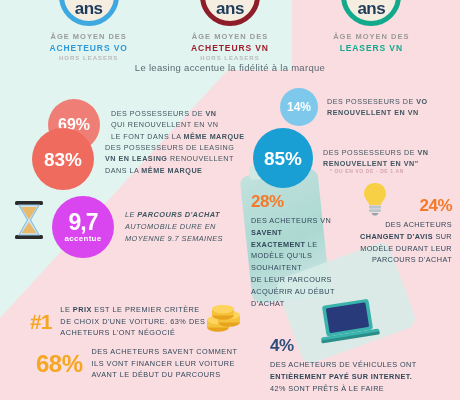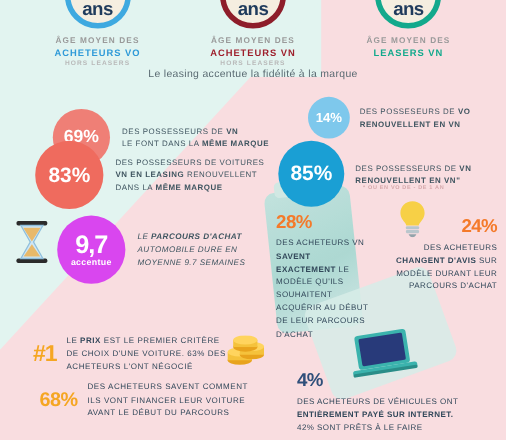--- a/index.html
+++ b/index.html
@@ -128,21 +128,21 @@
   #bulb{position:absolute;right:72px;top:182px;z-index:7;}
 
   
   #n1{position:absolute;left:30px;top:304px;z-index:6;display:flex;align-items:center;}
   #n1 .hash{font-size:21px;font-weight:bold;color:#f5a623;letter-spacing:-1px;}
   #n1 .txt{margin-left:9px;font-size:7.3px;line-height:1.6;letter-spacing:0.5px;color:#32485a;}
   #coins{position:absolute;left:205px;top:305px;z-index:7;}
 
   
   #s68{position:absolute;left:36px;top:346px;z-index:6;display:flex;align-items:center;}
-  #s68 .pct{font-size:18px;font-weight:bold;color:#f5a623;letter-spacing:-0.5px;}
+  #s68 .pct{font-size:24px;font-weight:bold;color:#f5a623;letter-spacing:-0.5px;}
   #s68 .txt{margin-left:9px;font-size:7.3px;line-height:1.6;letter-spacing:0.5px;color:#32485a;}
 
   
   #s4{position:absolute;left:270px;top:336px;z-index:6;}
   #s4 .pct{font-size:17px;font-weight:bold;color:#2f4f7a;letter-spacing:-0.5px;}
   #s4 .txt{font-size:7.3px;line-height:1.62;letter-spacing:0.4px;color:#32485a;margin-top:3px;}
 
   
   #can{
     position:absolute;left:246px;top:172px;width:78px;height:128px;z-index:2;
@@ -201,36 +201,37 @@
   </div>
 
 </div>
 
 <div id="headline">Le leasing accentue la fidélité à la marque</div>
 
 <div class="stat" id="s69">
   <div class="bub">69%</div>
   <div class="txt">
     <div><span>DES POSSESSEURS DE </span><b>VN</b></div>
+    <div>QUI RENOUVELLENT EN VN</div>
     <div><span>LE FONT DANS LA </span><b>MÊME MARQUE</b></div>
   </div>
 </div>
 
 <div class="stat" id="s14">
   <div class="bub">14%</div>
   <div class="txt">
     <div><span>DES POSSESEURS DE </span><b>VO</b></div>
     <div><b>RENOUVELLENT EN VN</b></div>
   </div>
 </div>
 
 <div class="stat" id="s83">
   <div class="bub">83%</div>
   <div class="txt">
-    <div>DES POSSESSEURS DE VOITURES</div>
+    <div>DES POSSESSEURS DE LEASING</div>
     <div><b>VN EN LEASING</b><span> RENOUVELLENT</span></div>
     <div><span>DANS LA </span><b>MÊME MARQUE</b></div>
   </div>
 </div>
 
 <div class="stat" id="s85">
   <div class="bub">85%</div>
   <div class="txt">
     <div><span>DES POSSESSEURS DE </span><b>VN</b></div>
     <div><b>RENOUVELLENT EN VN"</b></div>
@@ -262,22 +263,22 @@
 </div>
 
 <div id="s28">
   <div class="pct">28%</div>
   <div class="txt">
     <div>DES ACHETEURS VN</div>
     <div><b>SAVENT</b></div>
     <div><b>EXACTEMENT</b><span> LE</span></div>
     <div>MODÈLE QU'ILS</div>
     <div>SOUHAITENT</div>
+    <div>DE LEUR PARCOURS</div>
     <div>ACQUÉRIR AU DÉBUT</div>
-    <div>DE LEUR PARCOURS</div>
     <div>D'ACHAT</div>
   </div>
 </div>
 
 <span id="bulb">
   <svg width="26" height="34" viewBox="0 0 26 34">
     <path d="M13 1 C6.5 1 2 5.8 2 11.6 c0 4.1 2.3 6.4 3.8 8.4 c1 1.3 1.4 2.1 1.5 3.1 h11.4 c.1-1 .5-1.8 1.5-3.1 C21.7 18 24 15.7 24 11.6 C24 5.8 19.5 1 13 1 Z" fill="#f7d046"></path>
     <rect x="7" y="23.6" width="12" height="2.8" rx="1" fill="#b9c6cc"></rect>
     <rect x="7" y="27.2" width="12" height="2.8" rx="1" fill="#b9c6cc"></rect>
     <path d="M9.5 31 h7 c-.6 1.8-2 2.6-3.5 2.6 S10.1 32.8 9.5 31 Z" fill="#93a3ab"></path>

